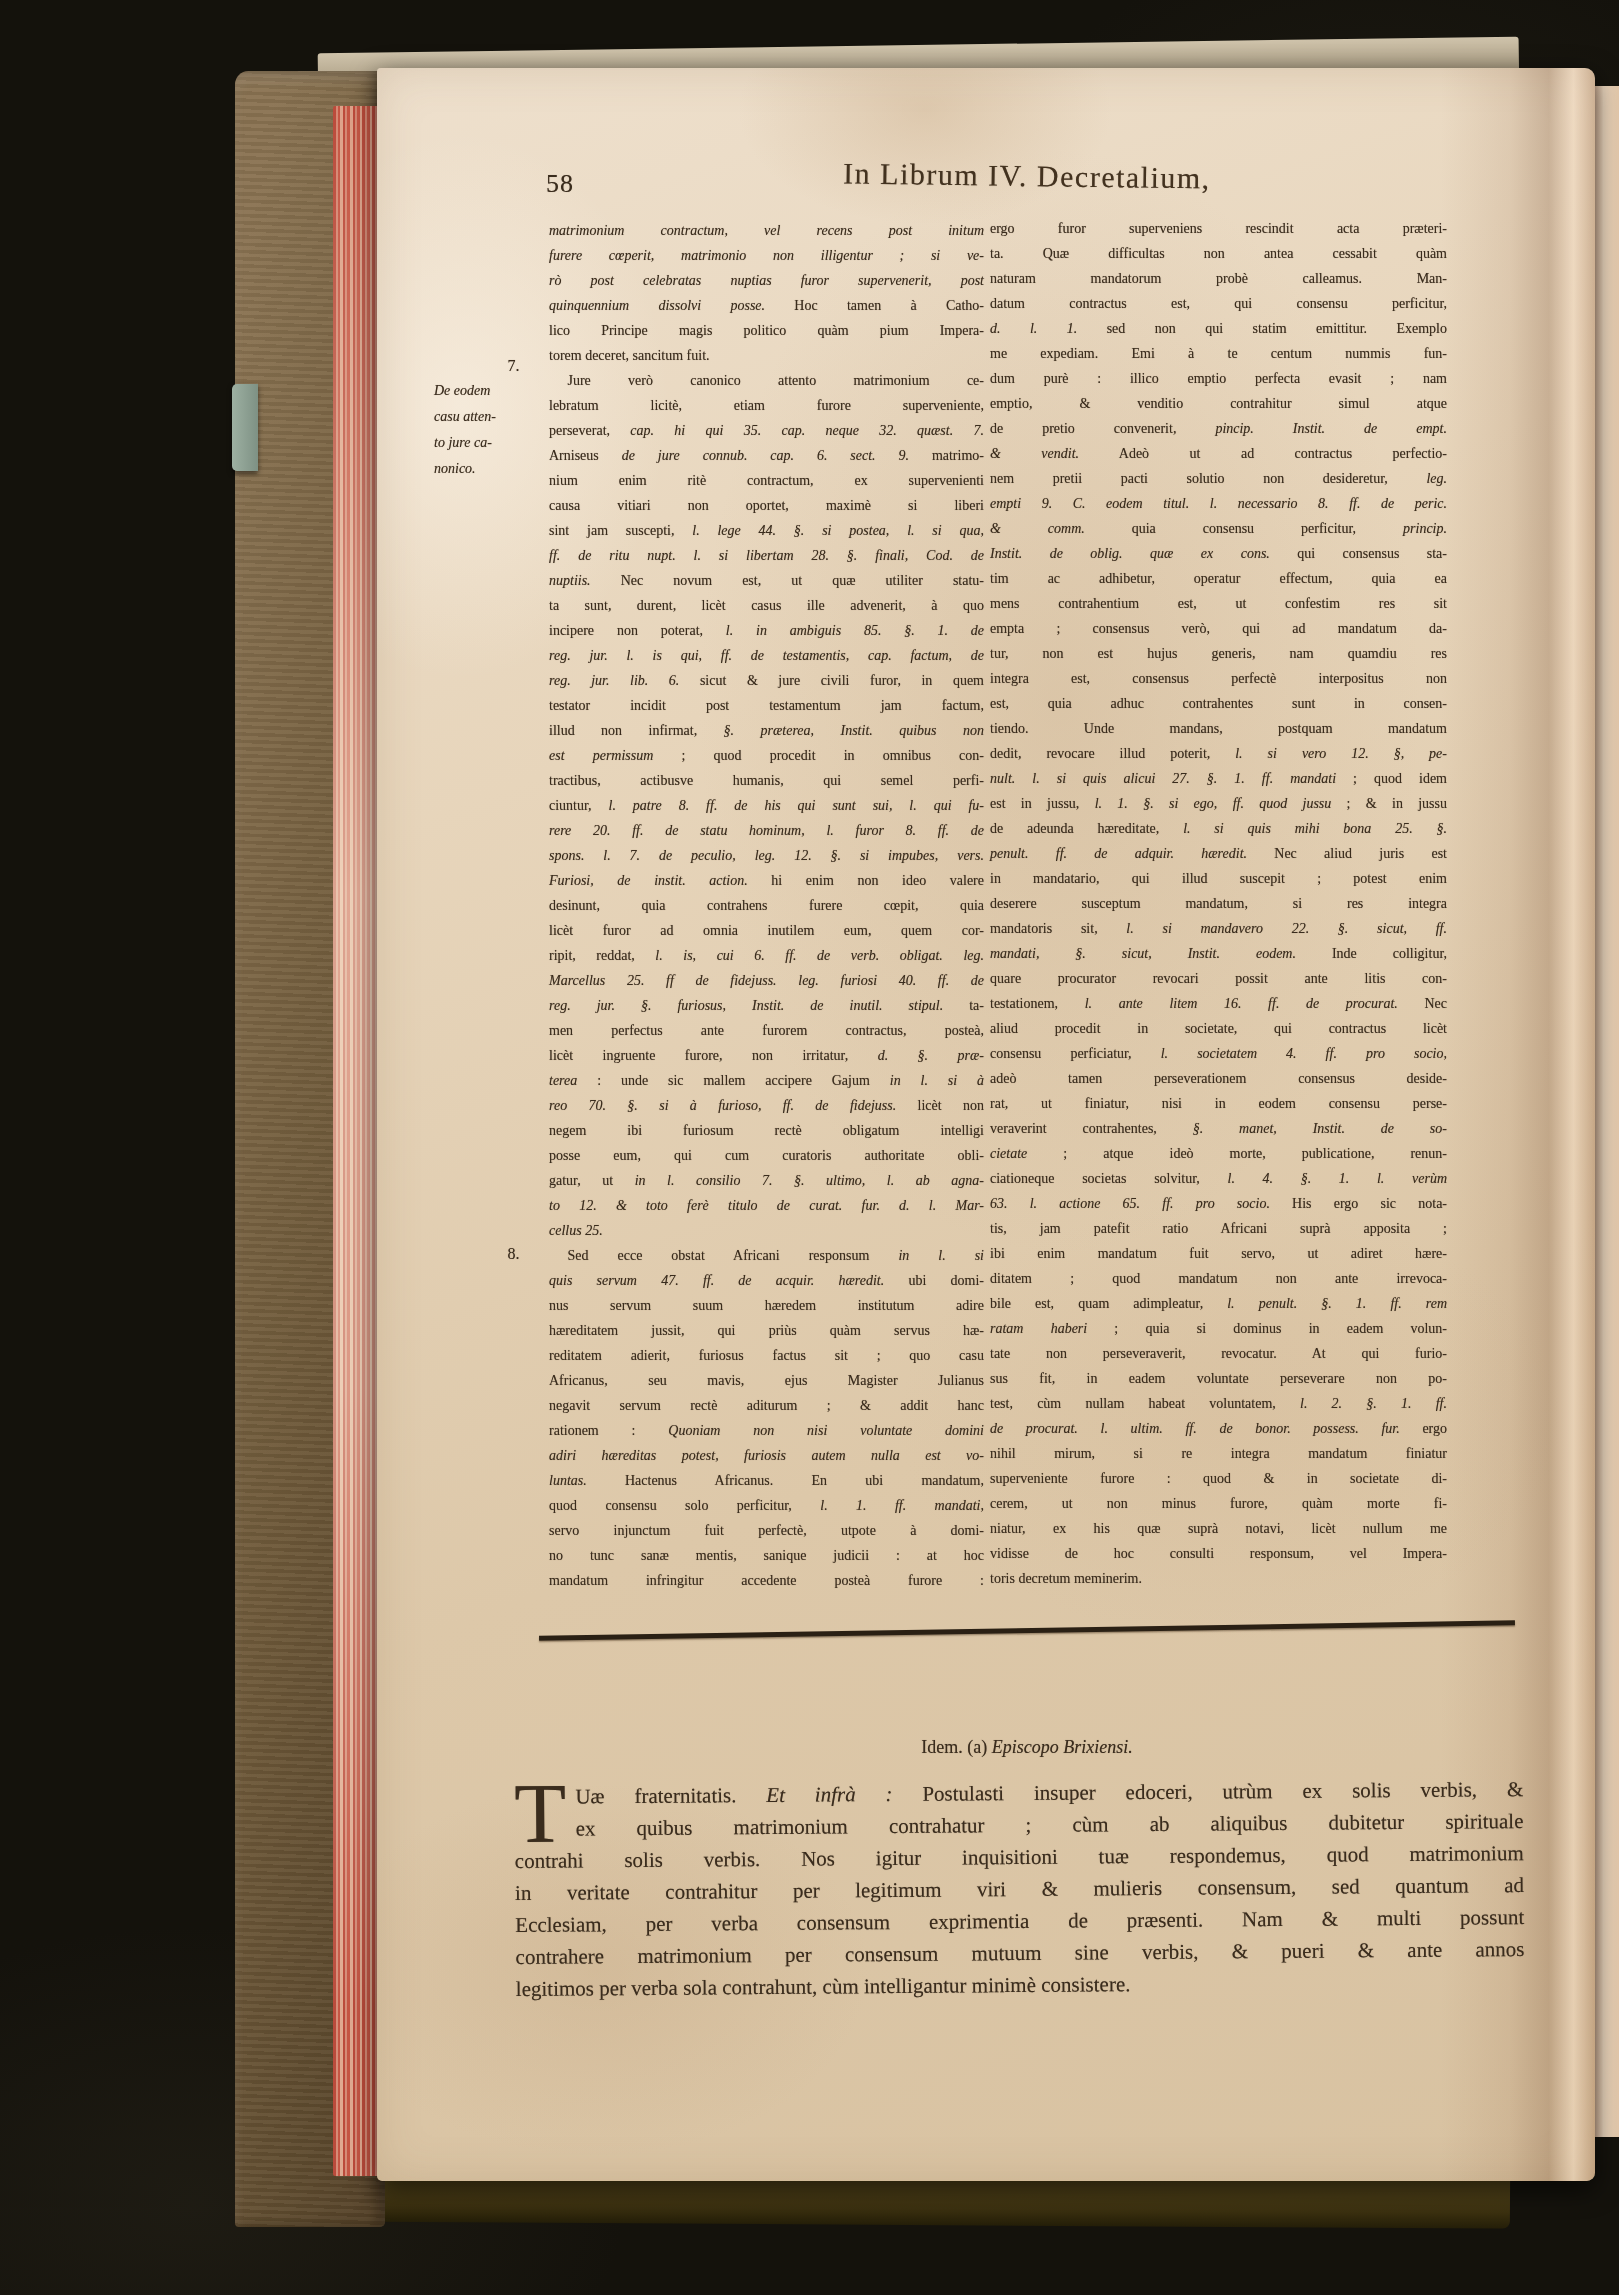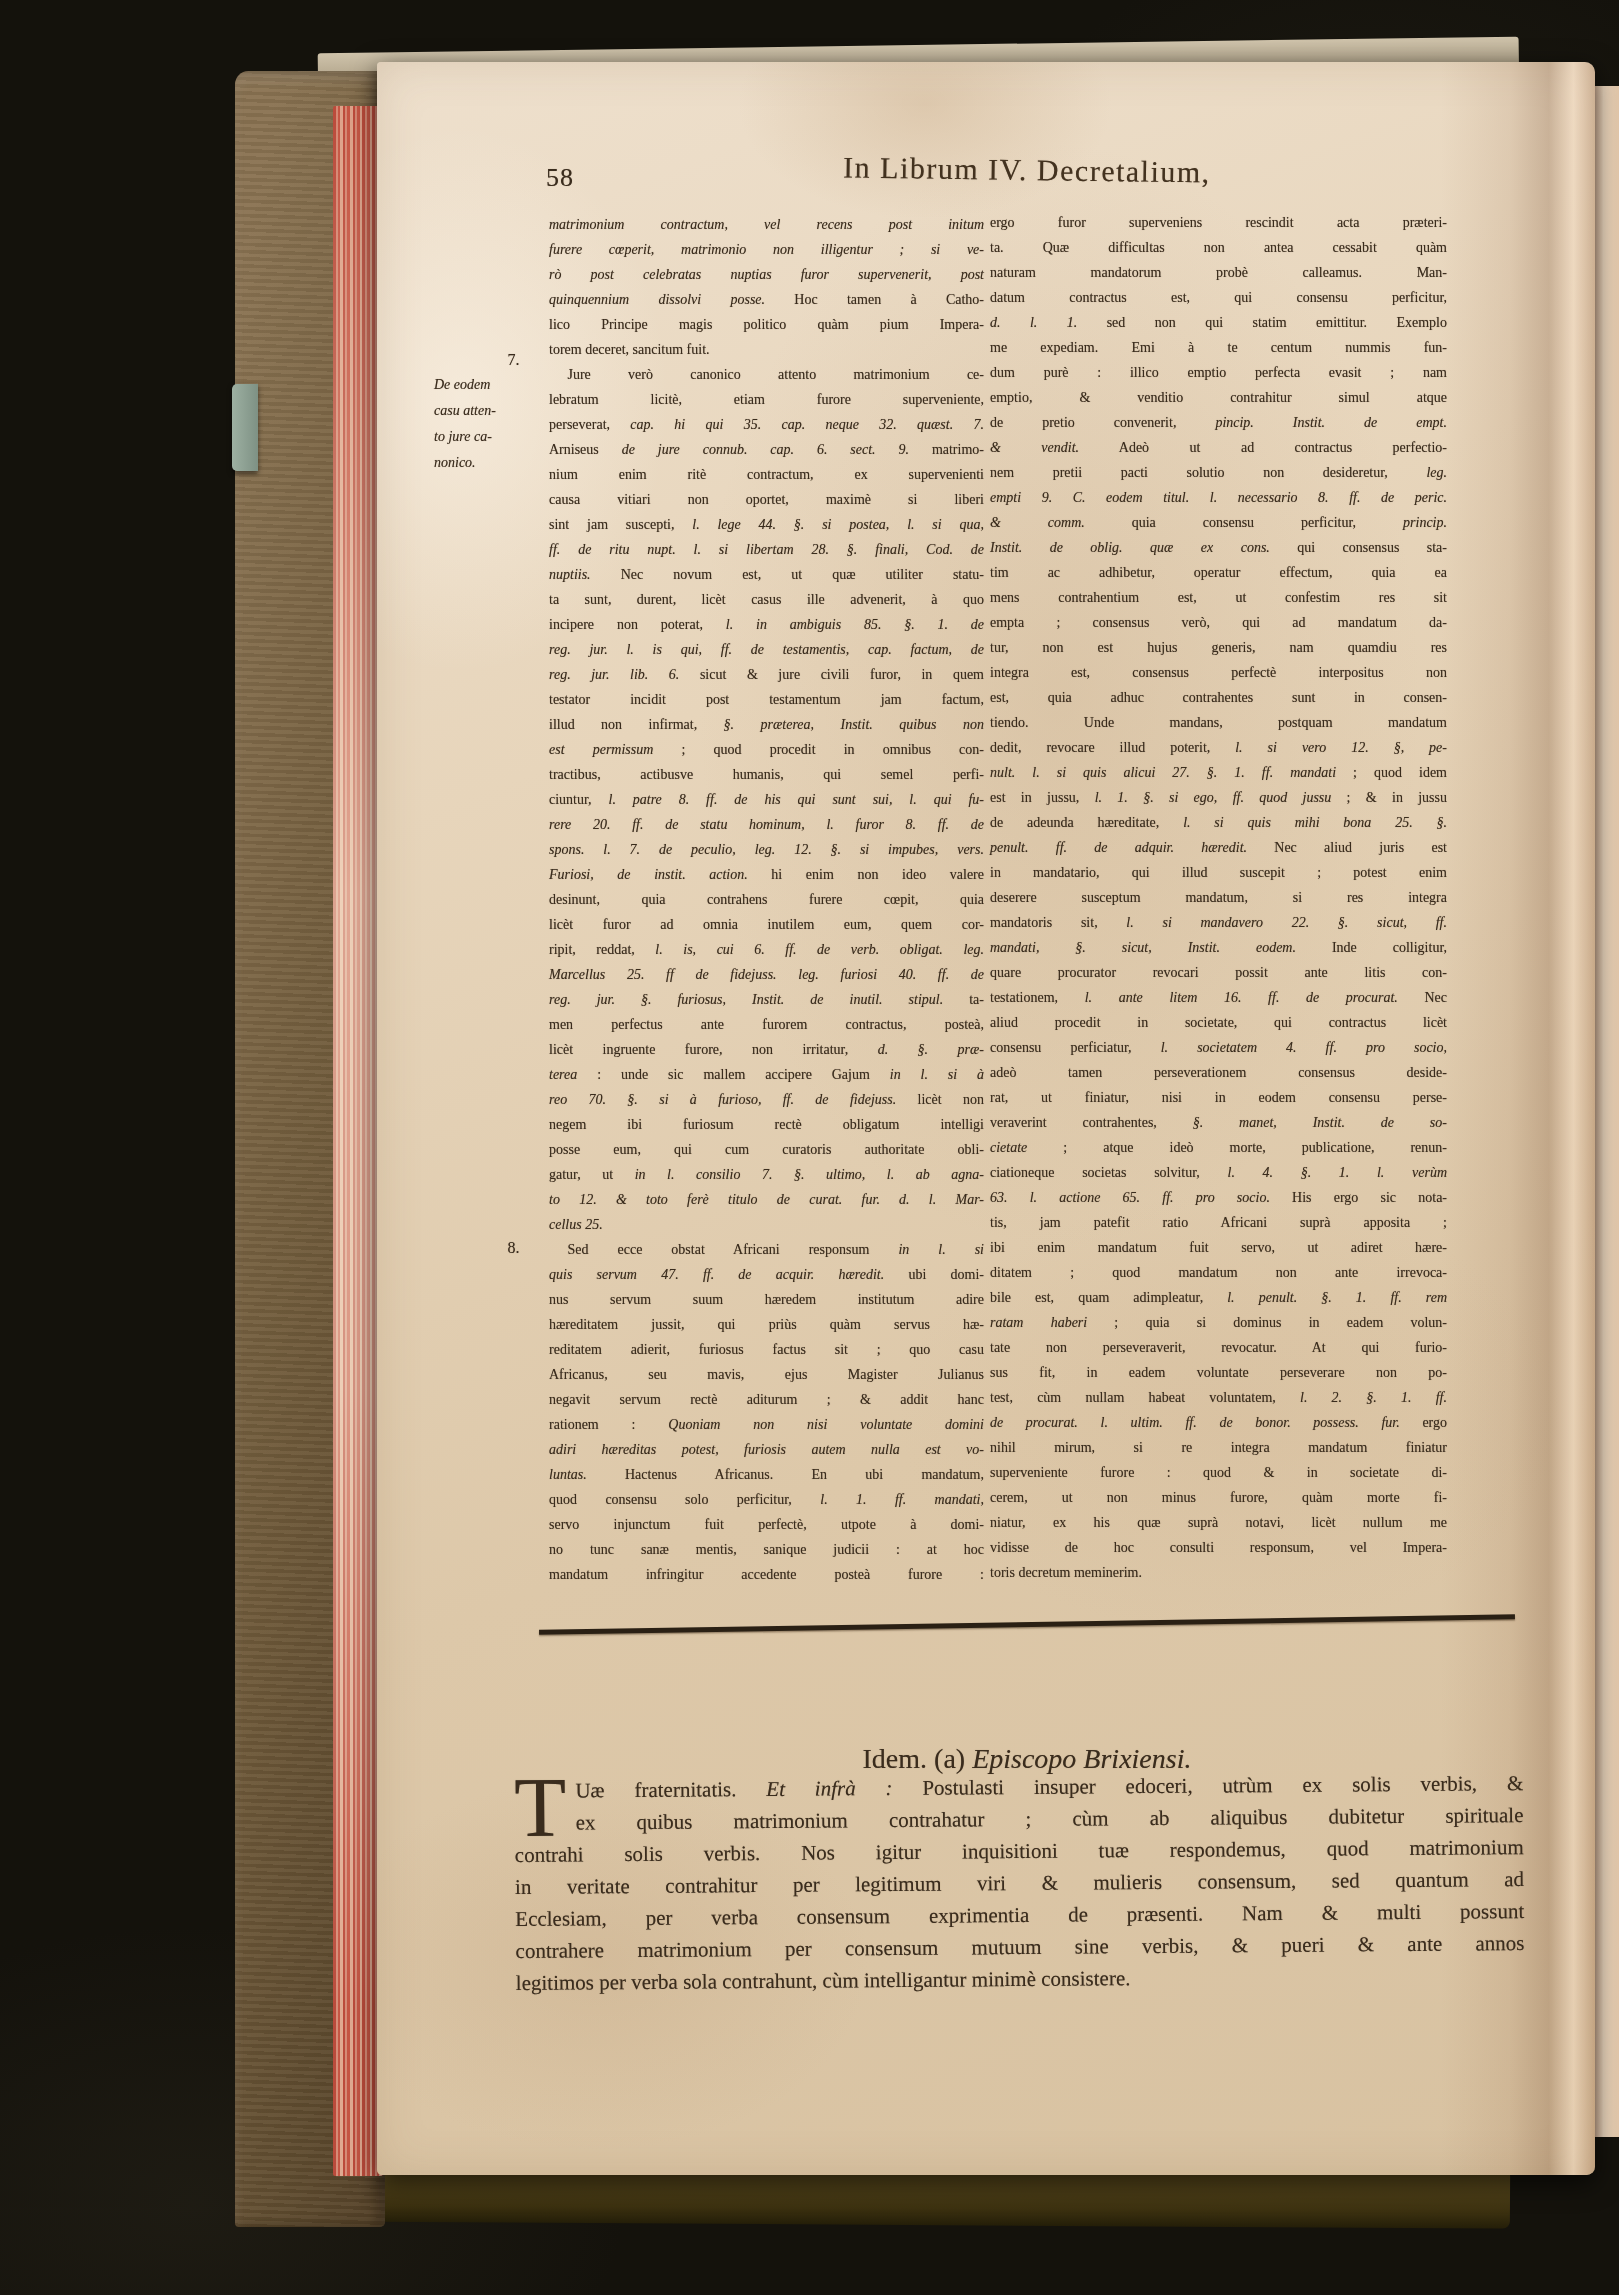--- a/index.html
+++ b/index.html
@@ -28,21 +28,21 @@
   .tab{position:absolute;left:232px;top:384px;width:26px;height:87px;z-index:2;
     background:linear-gradient(90deg,#9db0a2,#7e9184);border-radius:5.1px 0 0 5.1px;
     box-shadow:0 2.1px 5.1px rgba(0,0,0,.5);}
   .bottom-edge{position:absolute;left:314px;top:2170px;width:1196px;height:55px;
     background:linear-gradient(180deg,#5d4c1e,#3c3110 70%,#241e08);
     transform:rotate(0.35deg);border-radius:2.1px 2.1px 7.2px 5.1px;z-index:1;}
   .sliver{position:absolute;left:1590px;top:86px;width:30px;height:2051px;z-index:3;
     background:linear-gradient(90deg,#c49d81,#eed9c0 45%,#e2c6a8);border-radius:3.1px 0 0 3.1px;}
 
   
-  .page{position:absolute;left:377px;top:62px;width:1218px;height:2113px;z-index:4;
+  .page{position:absolute;left:377px;top:68px;width:1218px;height:2113px;z-index:4;
     background:
       radial-gradient(ellipse 318px 421px at 7% 16%, rgba(252,244,232,.6), transparent 65%),
       radial-gradient(ellipse 267px 164px at 45% 2%, rgba(198,168,132,.38), transparent 70%),
       radial-gradient(ellipse 503px 770px at 56% 30%, rgba(186,156,118,.26), transparent 72%),
       radial-gradient(ellipse 390px 267px at 18% 90%, rgba(192,162,126,.3), transparent 70%),
       radial-gradient(ellipse 462px 308px at 70% 64%, rgba(205,175,140,.22), transparent 72%),
       linear-gradient(160deg,#eee0cd 0%,#e7d5bb 30%,#ddc8a9 62%,#d8c2a1 100%);
     border-radius:4.1px 10.3px 8.2px 5.1px;
     box-shadow:0 7.2px 26px rgba(0,0,0,.65), inset 0 0 46px rgba(130,95,55,.18);}
   .gutter-shade{position:absolute;right:0;top:0;width:154px;height:100%;border-radius:inherit;
@@ -65,21 +65,21 @@
   .margin-note{position:absolute;left:57px;width:103px;font-size:14px;line-height:26px;}
   .margin-note .note-num{font-size:16px;text-align:right;padding-right:17.5px;line-height:23.6px;}
   .margin-note .line{text-align:right;text-align-last:left;}
   #note1{top:286px;} #note2{top:1174px;}
 
   .rule{position:absolute;left:162px;top:1560px;width:976px;height:4.6px;background:#2a2014;
     transform:rotate(-0.9deg);box-shadow:0 1.5px 1.5px rgba(70,50,28,.45);}
   .caput{position:absolute;left:162px;top:1594px;width:976px;text-align:center;font-size:31px;}
   .caput-word{letter-spacing:15.4px;}
   .caput-num{letter-spacing:3.6px;margin-left:13.3px;}
-  .subheading{position:absolute;left:162px;top:1669px;width:976px;font-size:28px;margin-top:12px;}
+  .subheading{position:absolute;left:162px;top:1669px;width:976px;font-size:18px;}
   .subheading .line{text-align:center;text-align-last:center;}
 
   .bottom-para{position:absolute;left:138px;top:1709px;width:1009px;font-size:21px;line-height:32px;
     transform:rotate(-0.45deg);}
   .dropcap{float:left;font-size:85px;line-height:62px;height:63px;padding:1px 9.2px 0 0;}
   .catchword{position:absolute;left:138px;top:1954px;width:996px;text-align:right;
     font-size:21.6px;letter-spacing:2.1px;}
 </style>
 </head>
 <body>

